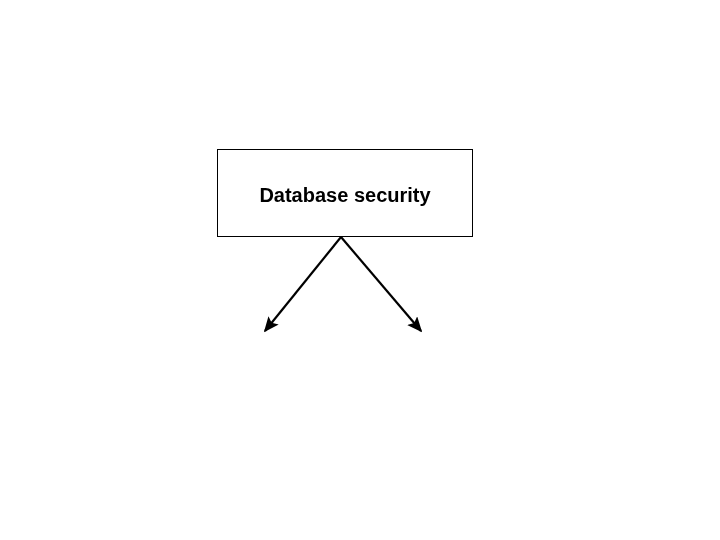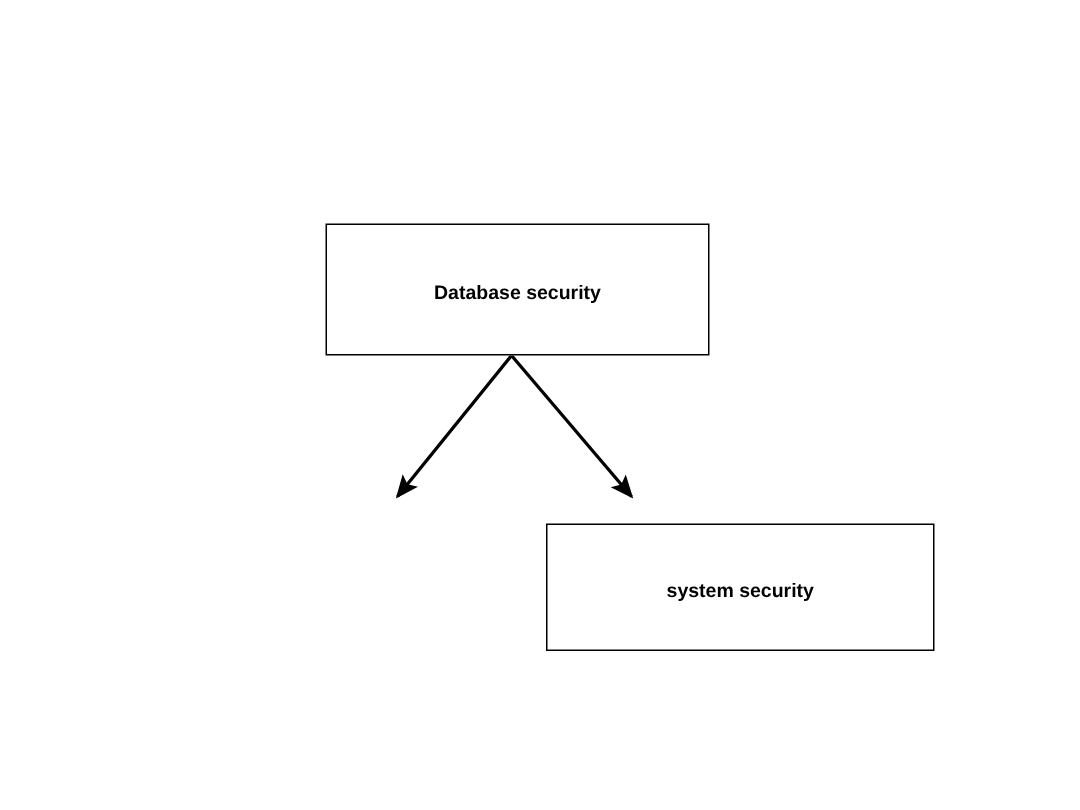--- a/index.html
+++ b/index.html
@@ -24,21 +24,21 @@
     border: 1px solid #000000;
     background: #ffffff;
   }
 
   .node-label {
     position: absolute;
     left: 0;
     right: 0;
     text-align: center;
     font-weight: bold;
-    font-size: 13px;
+    font-size: 20px;
     line-height: 20px;
     color: #000000;
     white-space: nowrap;
   }
 
   
   #node-root {
     left: 217px;
     top: 149px;
     width: 256px;
@@ -94,17 +94,14 @@
     <line x1="341" y1="237" x2="265" y2="331" stroke="#000000" stroke-width="2.2" marker-end="url(#arrowhead)"></line>
 
     <line x1="341" y1="237" x2="421" y2="331" stroke="#000000" stroke-width="2.2" marker-end="url(#arrowhead)"></line>
   </svg>
 
   <div class="node" id="node-root">
     <div class="node-label">Database security</div>
   </div>
 
 
-  <div class="node" id="node-system">
-    <div class="node-label">system security</div>
-  </div>
 
 </div>
 
 </body></html>

